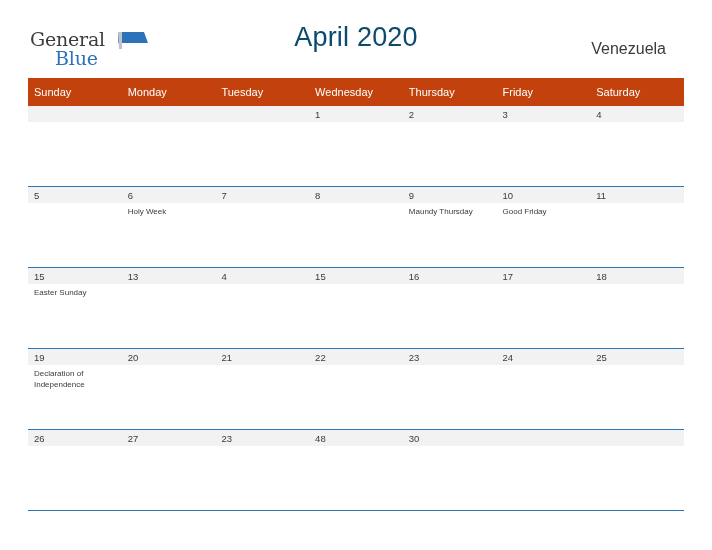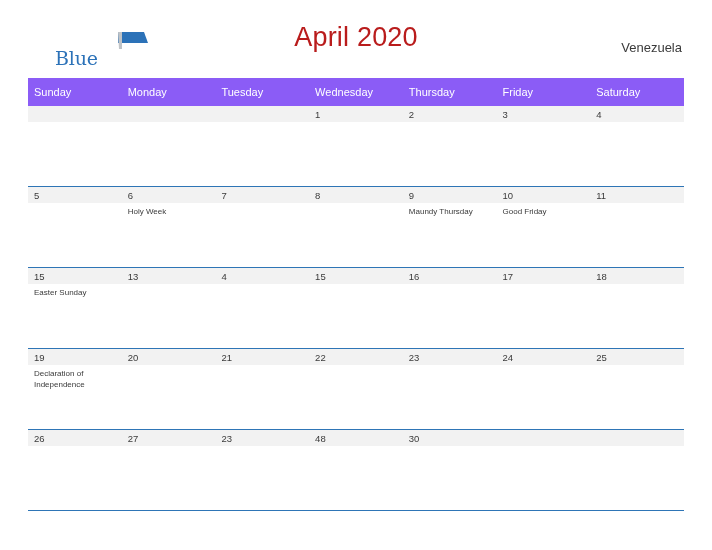--- a/index.html
+++ b/index.html
@@ -66,49 +66,49 @@
     height: 20px;
   }
 
   .title {
     position: absolute;
     left: 0;
     top: 0;
     width: 712px;
     text-align: center;
     font-size: 27px;
-    color: #b91c1c;
+    color: #0c4a6e;
     font-weight: normal;
     letter-spacing: 0.2px;
   }
 
   .country {
     position: absolute;
-    right: 30px;
+    right: 46px;
     top: 18px;
-    font-size: 13px;
+    font-size: 16px;
     color: #3a3a3a;
   }
 
   
   .calendar {
     position: absolute;
     left: 28px;
     top: 78px;
     width: 656px;
   }
 
   table.cal {
     border-collapse: collapse;
     width: 656px;
     table-layout: fixed;
   }
 
   table.cal th {
-    background: #8b5cf6;
+    background: #c2410c;
     color: #ffffff;
     font-size: 11px;
     font-weight: normal;
     text-align: left;
     padding: 5px 0 5px 6px;
     height: 18px;
     border: none;
   }
 
   table.cal td {
@@ -145,20 +145,21 @@
   }
 </style>
 </head>
 <body>
 
 <div class="page">
 
   <div class="header">
 
     <div class="logo">
+      <span class="logo-general">General</span>
       <span class="logo-blue">Blue</span>
       <svg class="logo-flag" viewBox="0 0 30 20">
         <polygon points="0,2 26,2 30,13 0,13" fill="#2c72b8"></polygon>
         <polygon points="0,13 30,13 26,2 30,2 30,18 0,18" fill="#1c4f86" opacity="0.0"></polygon>
         <polygon points="0,2 4,2 4,19 1,19" fill="#bfc3c7"></polygon>
       </svg>
     </div>
 
     <div class="title">April 2020</div>
 

